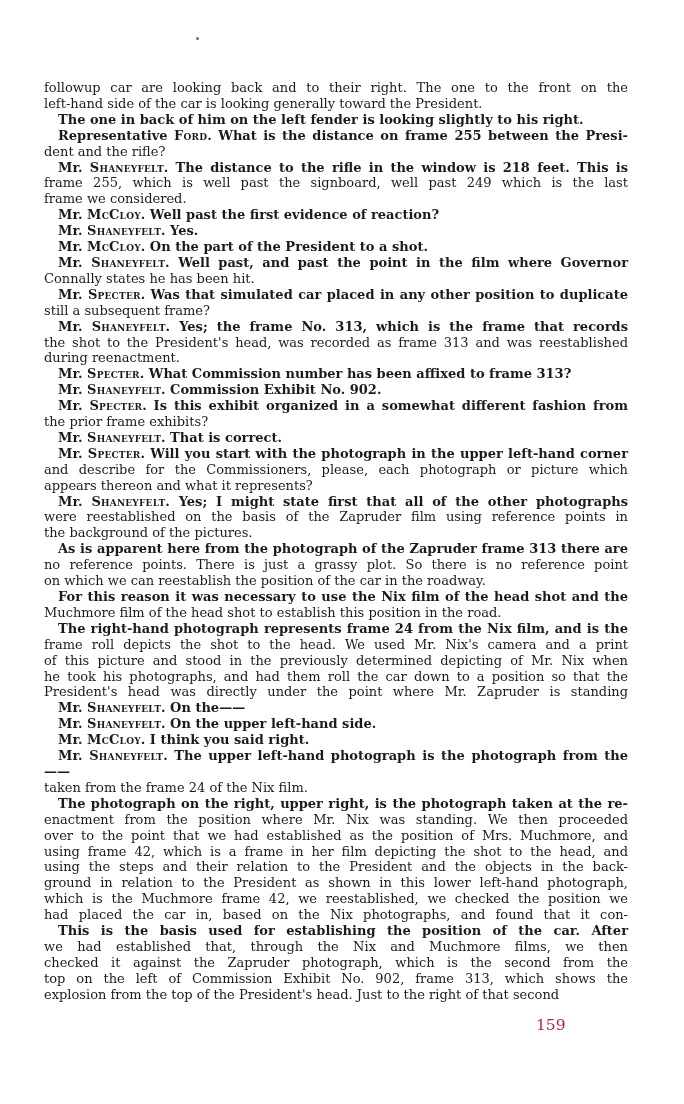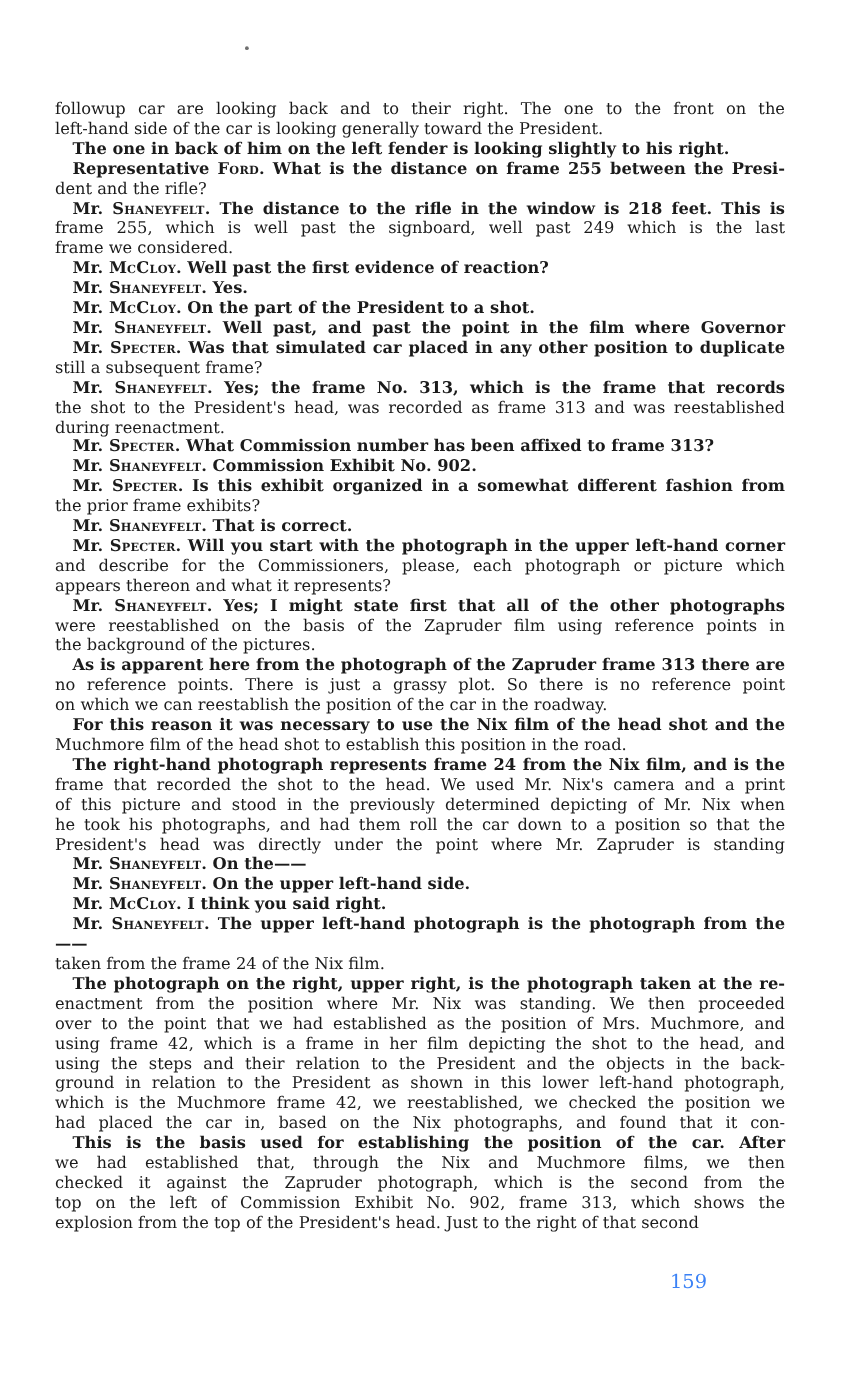--- a/index.html
+++ b/index.html
@@ -45,21 +45,21 @@
   .sc {
     font-variant: small-caps;
     letter-spacing: 0.2px;
   }
   .page-number {
     position: absolute;
     top: 1016px;
     left: 536px;
     font-size: 15.5px;
     font-family: "DejaVu Serif", "Liberation Serif", serif;
-    color: #3b82f6;
+    color: #be185d;
   }
   .speck {
     position: absolute;
     left: 196px;
     top: 37px;
     width: 3px;
     height: 3px;
     border-radius: 50%;
     background: #6f6f6f;
   }
@@ -75,20 +75,21 @@
       <div class="line last ind">The one in back of him on the left fender is looking slightly to his right.</div>
       <div class="line ind"><span>Representative </span><span class="sc">Ford</span><span>. What is the distance on frame 255 between the Presi-</span></div>
       <div class="line last">dent and the rifle?</div>
       <div class="line ind"><span>Mr. </span><span class="sc">Shaneyfelt</span><span>. The distance to the rifle in the window is 218 feet. This is</span></div>
       <div class="line">frame 255, which is well past the signboard, well past 249 which is the last</div>
       <div class="line last">frame we considered.</div>
       <div class="line last ind"><span>Mr. </span><span class="sc">McCloy</span><span>. Well past the first evidence of reaction?</span></div>
       <div class="line last ind"><span>Mr. </span><span class="sc">Shaneyfelt</span><span>. Yes.</span></div>
       <div class="line last ind"><span>Mr. </span><span class="sc">McCloy</span><span>. On the part of the President to a shot.</span></div>
       <div class="line ind"><span>Mr. </span><span class="sc">Shaneyfelt</span><span>. Well past, and past the point in the film where Governor</span></div>
+      <div class="line last">Connally states he has been hit.</div>
       <div class="line ind"><span>Mr. </span><span class="sc">Specter</span><span>. Was that simulated car placed in any other position to duplicate</span></div>
       <div class="line last">still a subsequent frame?</div>
       <div class="line ind"><span>Mr. </span><span class="sc">Shaneyfelt</span><span>. Yes; the frame No. 313, which is the frame that records</span></div>
       <div class="line">the shot to the President's head, was recorded as frame 313 and was reestablished</div>
       <div class="line last">during reenactment.</div>
       <div class="line last ind"><span>Mr. </span><span class="sc">Specter</span><span>. What Commission number has been affixed to frame 313?</span></div>
       <div class="line last ind"><span>Mr. </span><span class="sc">Shaneyfelt</span><span>. Commission Exhibit No. 902.</span></div>
       <div class="line ind"><span>Mr. </span><span class="sc">Specter</span><span>. Is this exhibit organized in a somewhat different fashion from</span></div>
       <div class="line last">the prior frame exhibits?</div>
       <div class="line last ind"><span>Mr. </span><span class="sc">Shaneyfelt</span><span>. That is correct.</span></div>
@@ -97,21 +98,21 @@
       <div class="line last">appears thereon and what it represents?</div>
       <div class="line ind"><span>Mr. </span><span class="sc">Shaneyfelt</span><span>. Yes; I might state first that all of the other photographs</span></div>
       <div class="line">were reestablished on the basis of the Zapruder film using reference points in</div>
       <div class="line last">the background of the pictures.</div>
       <div class="line ind">As is apparent here from the photograph of the Zapruder frame 313 there are</div>
       <div class="line">no reference points. There is just a grassy plot. So there is no reference point</div>
       <div class="line last">on which we can reestablish the position of the car in the roadway.</div>
       <div class="line ind">For this reason it was necessary to use the Nix film of the head shot and the</div>
       <div class="line last">Muchmore film of the head shot to establish this position in the road.</div>
       <div class="line ind">The right-hand photograph represents frame 24 from the Nix film, and is the</div>
-      <div class="line">frame that recorded the shot to the head. We used Mr. Nix's camera and a print</div>
+      <div class="line">frame roll depicts the shot to the head. We used Mr. Nix's camera and a print</div>
       <div class="line">of this picture and stood in the previously determined depicting of Mr. Nix when</div>
       <div class="line">he took his photographs, and had them roll the car down to a position so that the</div>
       <div class="line">President's head was directly under the point where Mr. Zapruder is standing</div>
       <div class="line last ind"><span>Mr. </span><span class="sc">Shaneyfelt</span><span>. On the——</span></div>
       <div class="line last ind"><span>Mr. </span><span class="sc">Shaneyfelt</span><span>. On the upper left-hand side.</span></div>
       <div class="line last ind"><span>Mr. </span><span class="sc">McCloy</span><span>. I think you said right.</span></div>
       <div class="line ind"><span>Mr. </span><span class="sc">Shaneyfelt</span><span>. The upper left-hand photograph is the photograph from the——</span></div>
       <div class="line last">taken from the frame 24 of the Nix film.</div>
       <div class="line ind">The photograph on the right, upper right, is the photograph taken at the re-</div>
       <div class="line">enactment from the position where Mr. Nix was standing. We then proceeded</div>

